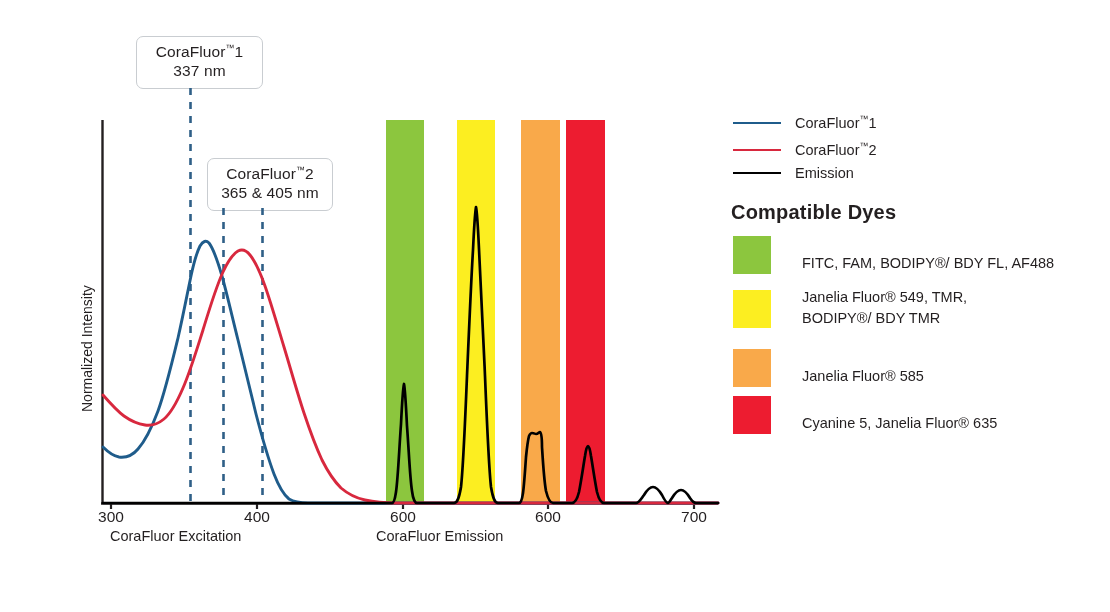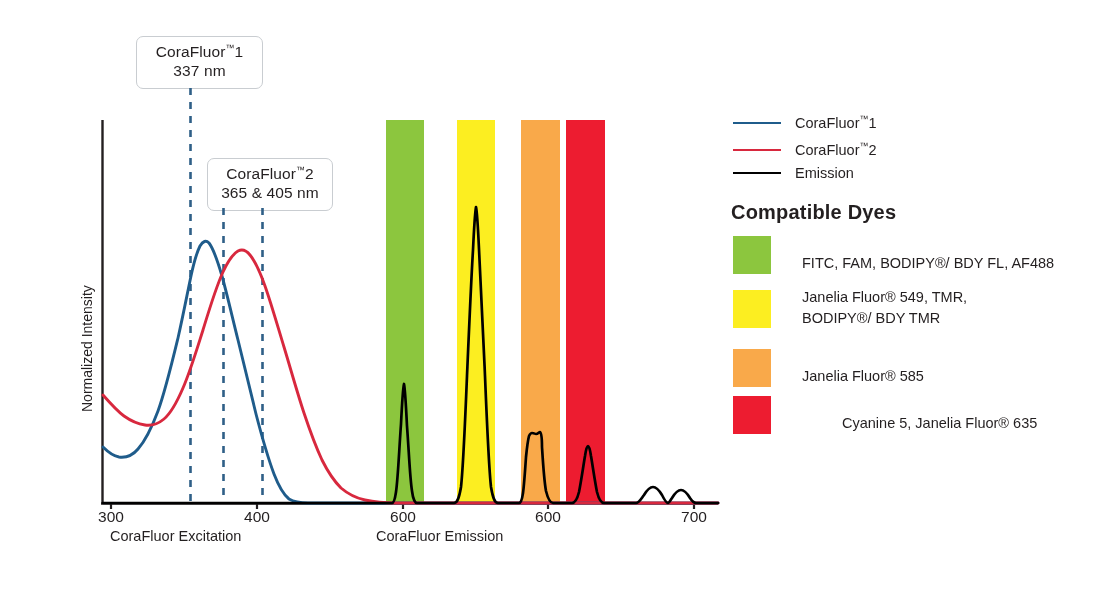--- a/index.html
+++ b/index.html
@@ -195,18 +195,18 @@
     <span class="dye-sw" style="background:#fcee21;"></span>
     <span class="dye-text" style="margin-top:0px;">Janelia Fluor® 549, TMR,
 BODIPY®/ BDY TMR</span>
   </div>
 
   <div class="dye-row" style="left:733px;top:342px;">
     <span class="dye-sw" style="background:#f9a94a;"></span>
     <span class="dye-text" style="margin-top:24px;">Janelia Fluor® 585</span>
   </div>
 
-  <div class="dye-row" style="left:733px;top:396px;gap:40px;">
+  <div class="dye-row" style="left:733px;top:396px;">
     <span class="dye-sw" style="background:#ed1c30;"></span>
     <span class="dye-text" style="margin-top:9px;">Cyanine 5, Janelia Fluor® 635</span>
   </div>
 
 </div>
 
 </body></html>

